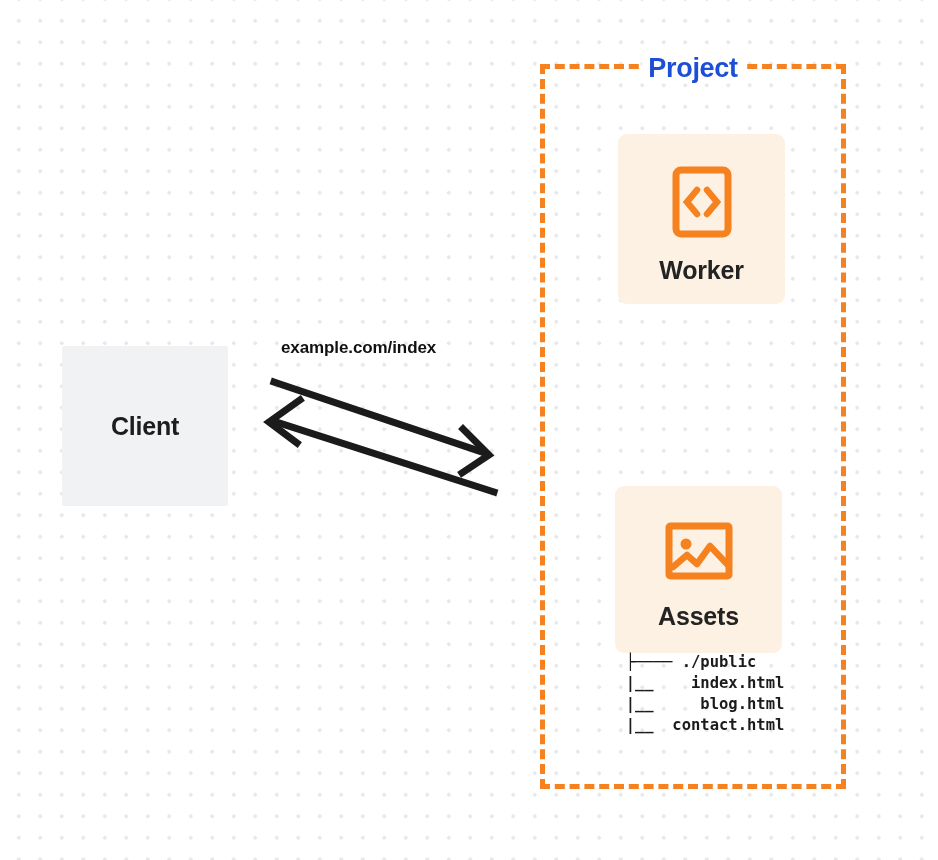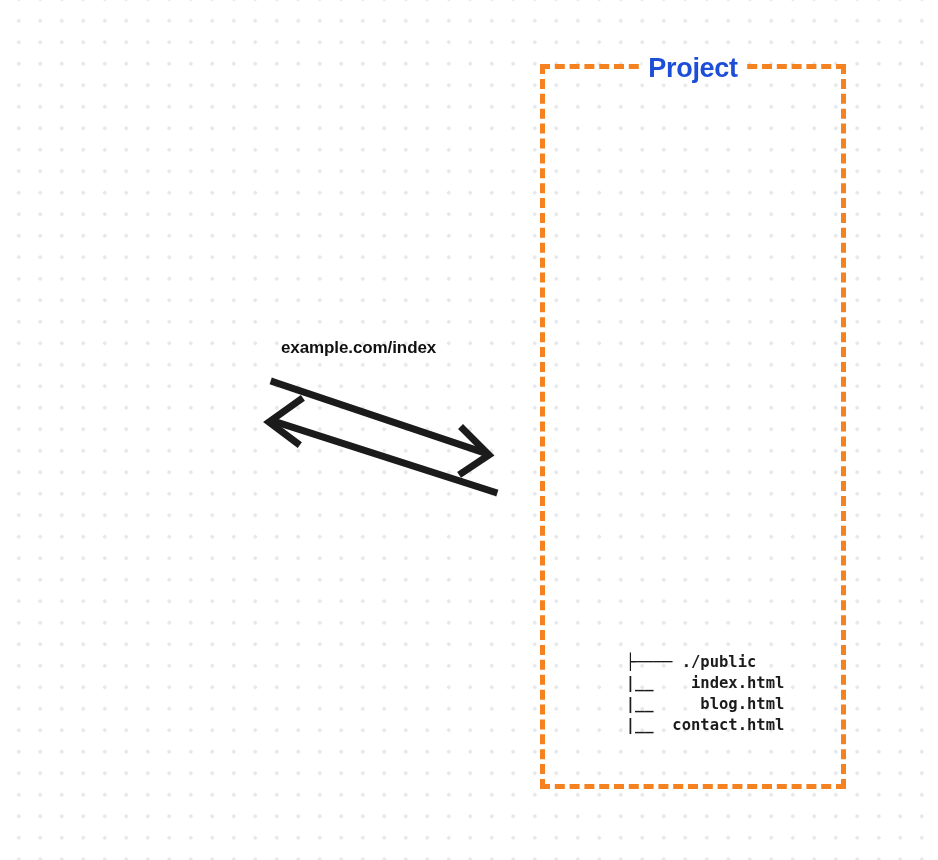--- a/index.html
+++ b/index.html
@@ -140,41 +140,64 @@
     width: 938px;
     height: 860px;
     pointer-events: none;
   }
 </style>
 </head>
 <body>
 
 <div id="canvas">
 
+  <div class="client-node">
+    <span class="client-label">Client</span>
+  </div>
 
   <svg class="arrows-layer" viewBox="0 0 938 860" width="938" height="860" xmlns="http://www.w3.org/2000/svg">
 
     <g>
       <line x1="274" y1="382" x2="482" y2="452" stroke="#1b1b1b" stroke-width="7" stroke-linecap="square"></line>
       <polyline points="463,429 489,455 462,473" fill="none" stroke="#1b1b1b" stroke-width="7" stroke-linecap="square" stroke-linejoin="miter"></polyline>
     </g>
 
     <g>
       <line x1="494" y1="492" x2="276" y2="422" stroke="#1b1b1b" stroke-width="7" stroke-linecap="square"></line>
       <polyline points="300,400 269,422 297,443" fill="none" stroke="#1b1b1b" stroke-width="7" stroke-linecap="square" stroke-linejoin="miter"></polyline>
     </g>
   </svg>
 
   <div class="edge-label">example.com/index</div>
 
   <div class="project-container">
 
     <div class="project-title">Project</div>
 
-
+    <div class="service-card card-worker">
+      <div class="card-icon">
+        <svg width="60" height="72" viewBox="0 0 60 72" xmlns="http://www.w3.org/2000/svg">
+          <rect x="4" y="4" width="52" height="64" rx="5" ry="5" fill="none" stroke="#f6821f" stroke-width="7"></rect>
+          <path d="M25 24 L15 36 L25 48" fill="none" stroke="#f6821f" stroke-width="6.5" stroke-linecap="round" stroke-linejoin="miter"></path>
+          <path d="M35 24 L45 36 L35 48" fill="none" stroke="#f6821f" stroke-width="6.5" stroke-linecap="round" stroke-linejoin="miter"></path>
+        </svg>
+      </div>
+      <div class="card-label">Worker</div>
+    </div>
+
+    <div class="service-card card-assets">
+      <div class="card-icon">
+        <svg width="68" height="58" viewBox="0 0 68 58" xmlns="http://www.w3.org/2000/svg">
+          <rect x="4" y="4" width="60" height="50" rx="1.5" ry="1.5" fill="none" stroke="#f6821f" stroke-width="7"></rect>
+          <circle cx="21" cy="22" r="5.5" fill="#f6821f"></circle>
+          <path d="M8 45 L22 33 L32 42 L45 24 L62 42" fill="none" stroke="#f6821f" stroke-width="6.5" stroke-linecap="round" stroke-linejoin="round"></path>
+        </svg>
+      </div>
+      <div class="card-label">Assets</div>
+    </div>
 
     <div class="file-tree">├──── ./public
    |__    index.html
    |__     blog.html
    |__  contact.html</div>
 
   </div>
 </div>
 
 </body></html>

